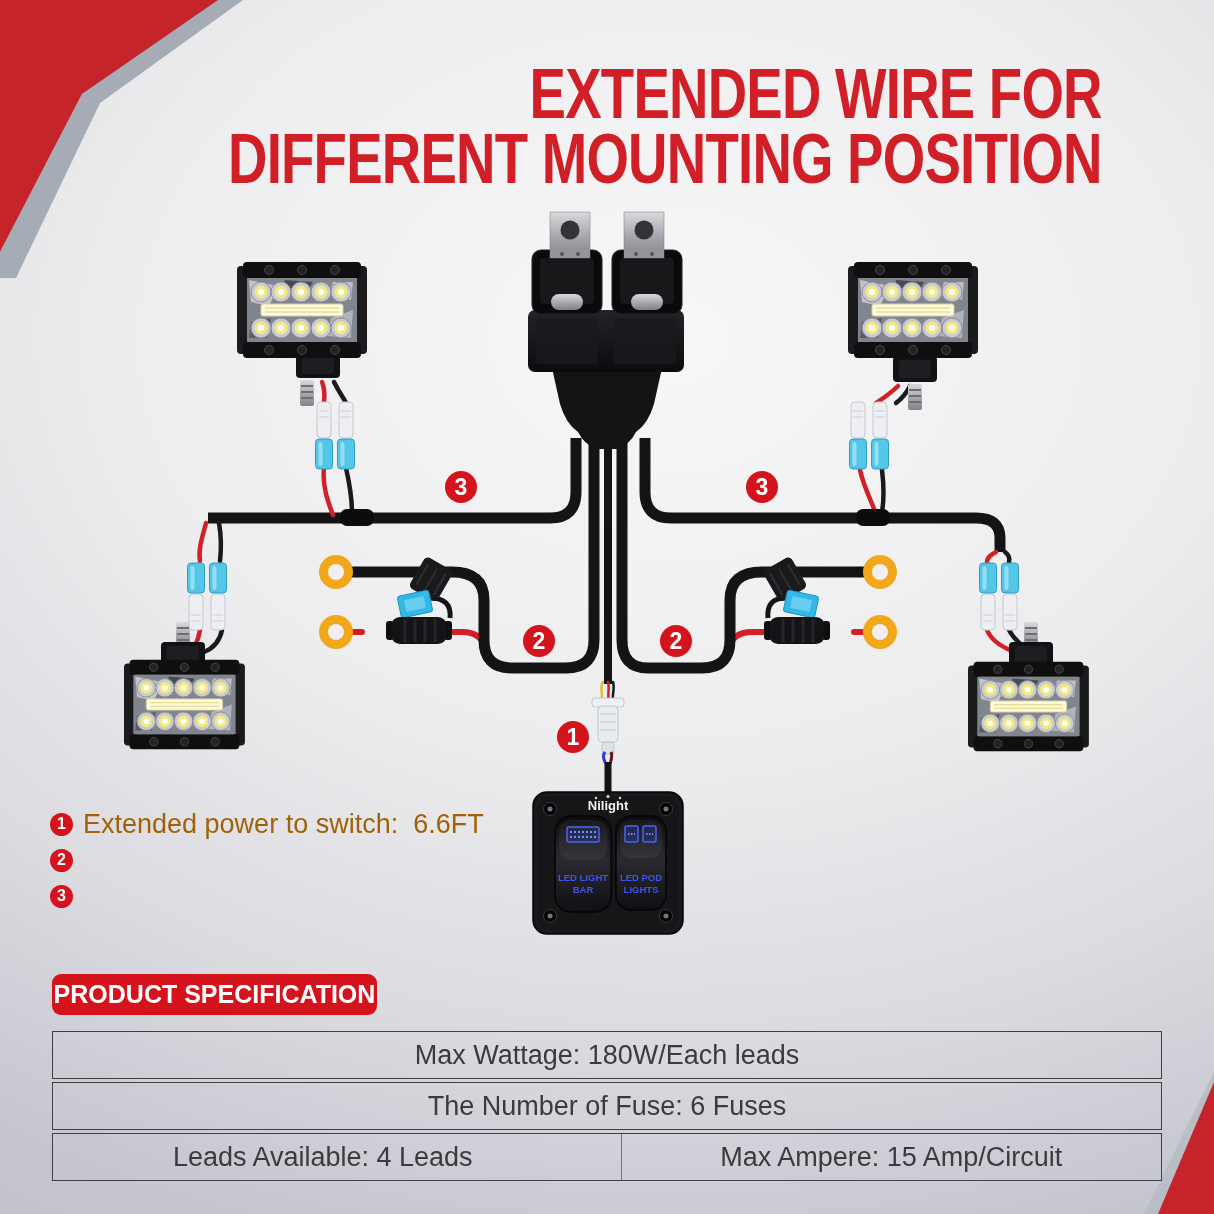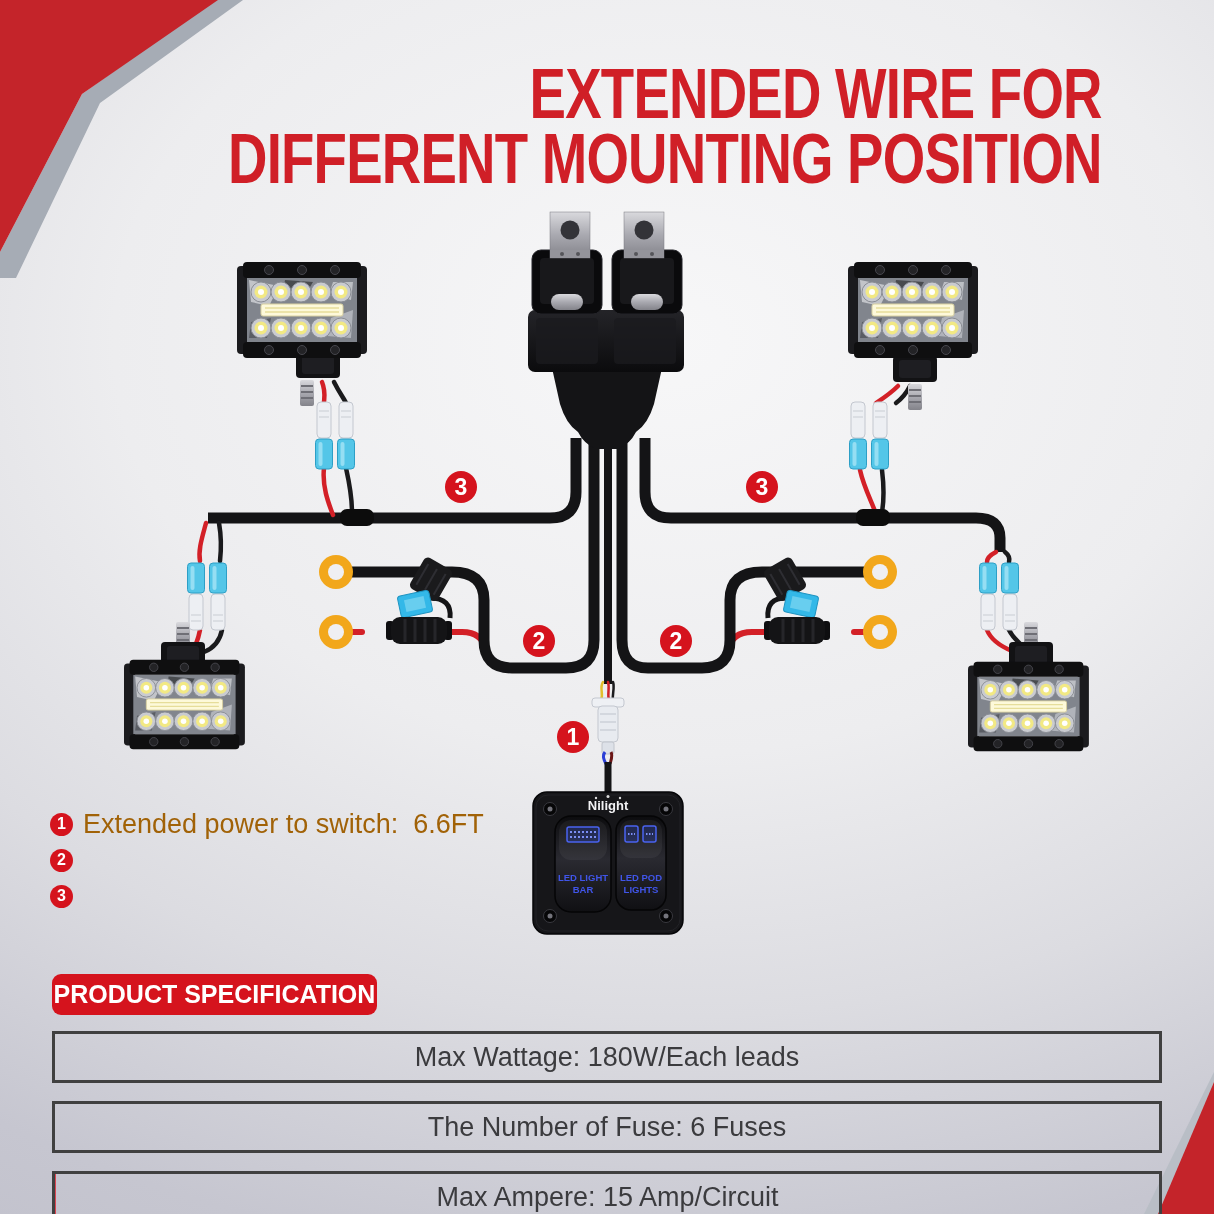--- a/index.html
+++ b/index.html
@@ -23,22 +23,22 @@
     font-size:16px;font-weight:bold;display:flex;align-items:center;justify-content:center;
     margin-right:10px;flex:0 0 23px;
   }
   .legend-text{font-size:27px;color:#a16207;white-space:pre;}
   .spec-banner{
     position:absolute;left:52px;top:974px;width:325px;height:41px;
     background:#d5131d;border-radius:9px;color:#fff;font-weight:bold;font-size:25px;
     display:flex;align-items:center;justify-content:center;letter-spacing:0px;
   }
   .spec-table{position:absolute;left:52px;top:1031px;width:1110px;}
-  .spec-row{display:flex;height:46px;border:3px solid #404040;}
-  .spec-row + .spec-row{margin-top:18px;gap:28px;}
+  .spec-row{display:flex;height:46px;border:1px solid #404040;}
+  .spec-row + .spec-row{margin-top:3px;gap:28px;}
   .spec-cell{
     flex:1 1 50%;display:flex;align-items:center;justify-content:center;
     font-size:27px;color:#3b3b3e;white-space:pre;
   }
   .spec-cell.right{border-left:1px solid #dd4653;}
 </style>
 </head>
 <body>
 
 <div class="stage">
@@ -388,17 +388,18 @@
   <div class="spec-banner">PRODUCT SPECIFICATION</div>
 
   <div class="spec-table">
     <div class="spec-row">
       <div class="spec-cell">Max Wattage: 180W/Each leads</div>
     </div>
     <div class="spec-row">
       <div class="spec-cell">The Number of Fuse: 6 Fuses</div>
     </div>
     <div class="spec-row">
+      <div class="spec-cell">Leads Available: 4 Leads</div>
       <div class="spec-cell right">Max Ampere: 15 Amp/Circuit</div>
     </div>
   </div>
 
 </div>
 
 </body></html>

